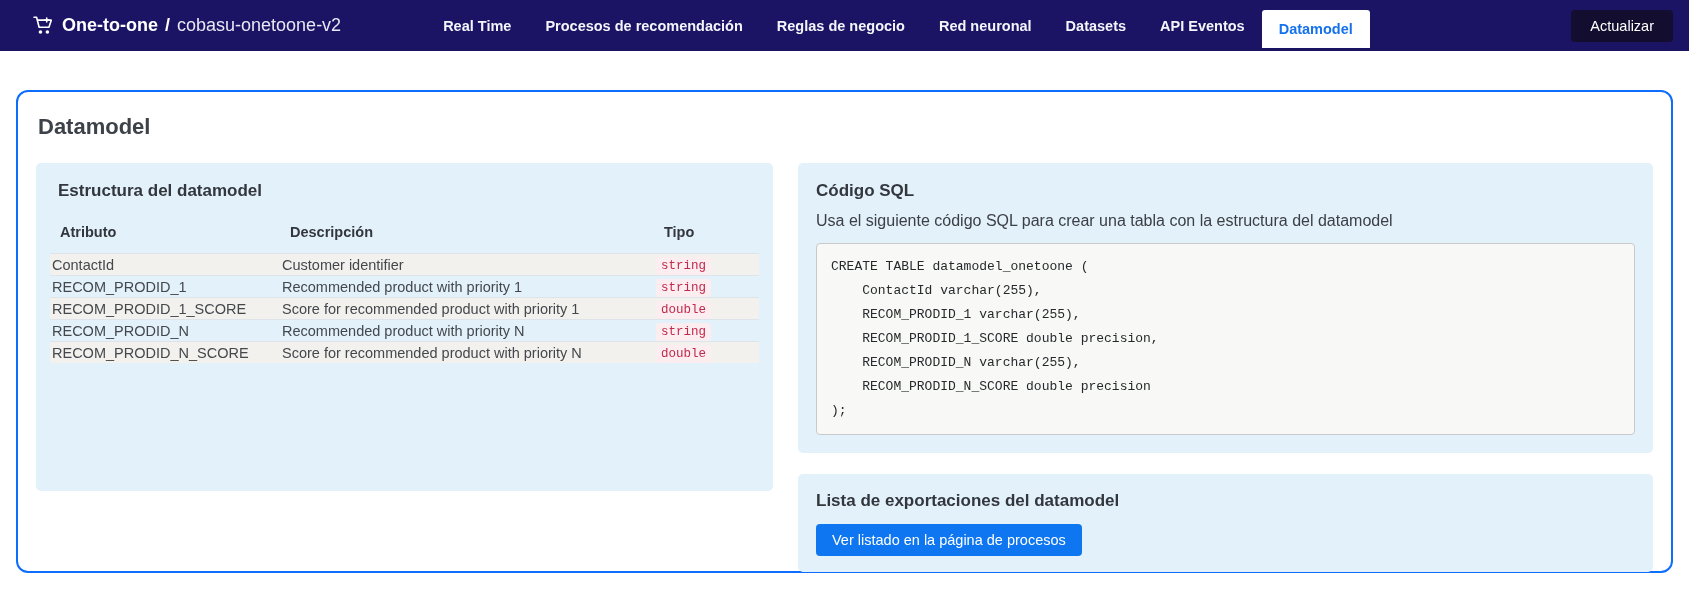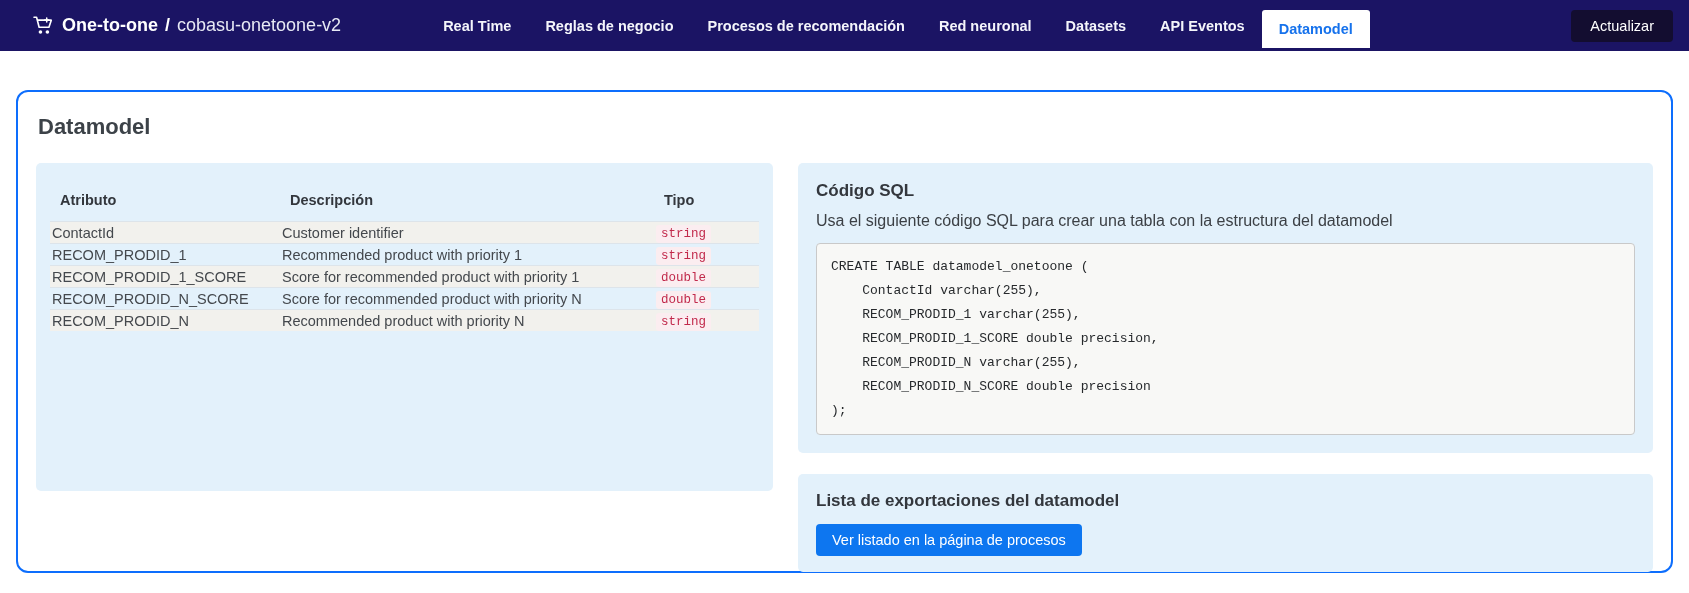--- a/index.html
+++ b/index.html
@@ -68,36 +68,37 @@
         <circle cx="15.1" cy="16.8" r="1.9" fill="#ffffff"></circle>
         <path d="M12.3 4.1 h4.2 M14.4 2 v4.2" stroke="#ffffff" stroke-width="1.6" stroke-linecap="round"></path>
       </svg>
     </span>
     <span class="b-bold">One-to-one</span>
     <span class="b-sep">/</span>
     <span class="b-proj">cobasu-onetoone-v2</span>
   </div>
   <nav class="mainnav">
       <div class="nav-item">Real Time</div>
+      <div class="nav-item">Procesos de recomendación</div>
       <div class="nav-item">Reglas de negocio</div>
-      <div class="nav-item">Procesos de recomendación</div>
       <div class="nav-item">Red neuronal</div>
       <div class="nav-item">Datasets</div>
       <div class="nav-item">API Eventos</div>
       <div class="nav-item active">Datamodel</div>
     </nav>
   <button class="update-btn">Actualizar</button>
 </header>
 
 <main class="shell">
   <h1 class="page-title">Datamodel</h1>
 
   <div class="cols">
 
     <section class="panel left-panel">
+      <h2 class="panel-title">Estructura del datamodel</h2>
       <table class="attrs">
         <colgroup>
             <col class="c1">
             <col class="c2">
             <col class="c3">
           </colgroup>
         <thead>
           <tr>
             <th>Atributo</th>
             <th>Descripción</th>
@@ -114,28 +115,28 @@
               <td>RECOM_PRODID_1</td>
               <td>Recommended product with priority 1</td>
               <td><span class="type-badge">string</span></td>
             </tr>
             <tr>
               <td>RECOM_PRODID_1_SCORE</td>
               <td>Score for recommended product with priority 1</td>
               <td><span class="type-badge">double</span></td>
             </tr>
             <tr>
+              <td>RECOM_PRODID_N</td>
+              <td>Recommended product with priority N</td>
+              <td><span class="type-badge">string</span></td>
+            </tr>
+            <tr>
               <td>RECOM_PRODID_N_SCORE</td>
               <td>Score for recommended product with priority N</td>
               <td><span class="type-badge">double</span></td>
-            </tr>
-            <tr>
-              <td>RECOM_PRODID_N</td>
-              <td>Recommended product with priority N</td>
-              <td><span class="type-badge">string</span></td>
             </tr>
           </tbody>
       </table>
     </section>
 
     <div class="right-col">
       <section class="panel sql-panel">
         <h2 class="panel-title">Código SQL</h2>
         <p class="sql-sub">Usa el siguiente código SQL para crear una tabla con la estructura del datamodel</p>
         <pre class="code-box">CREATE TABLE datamodel_onetoone (

